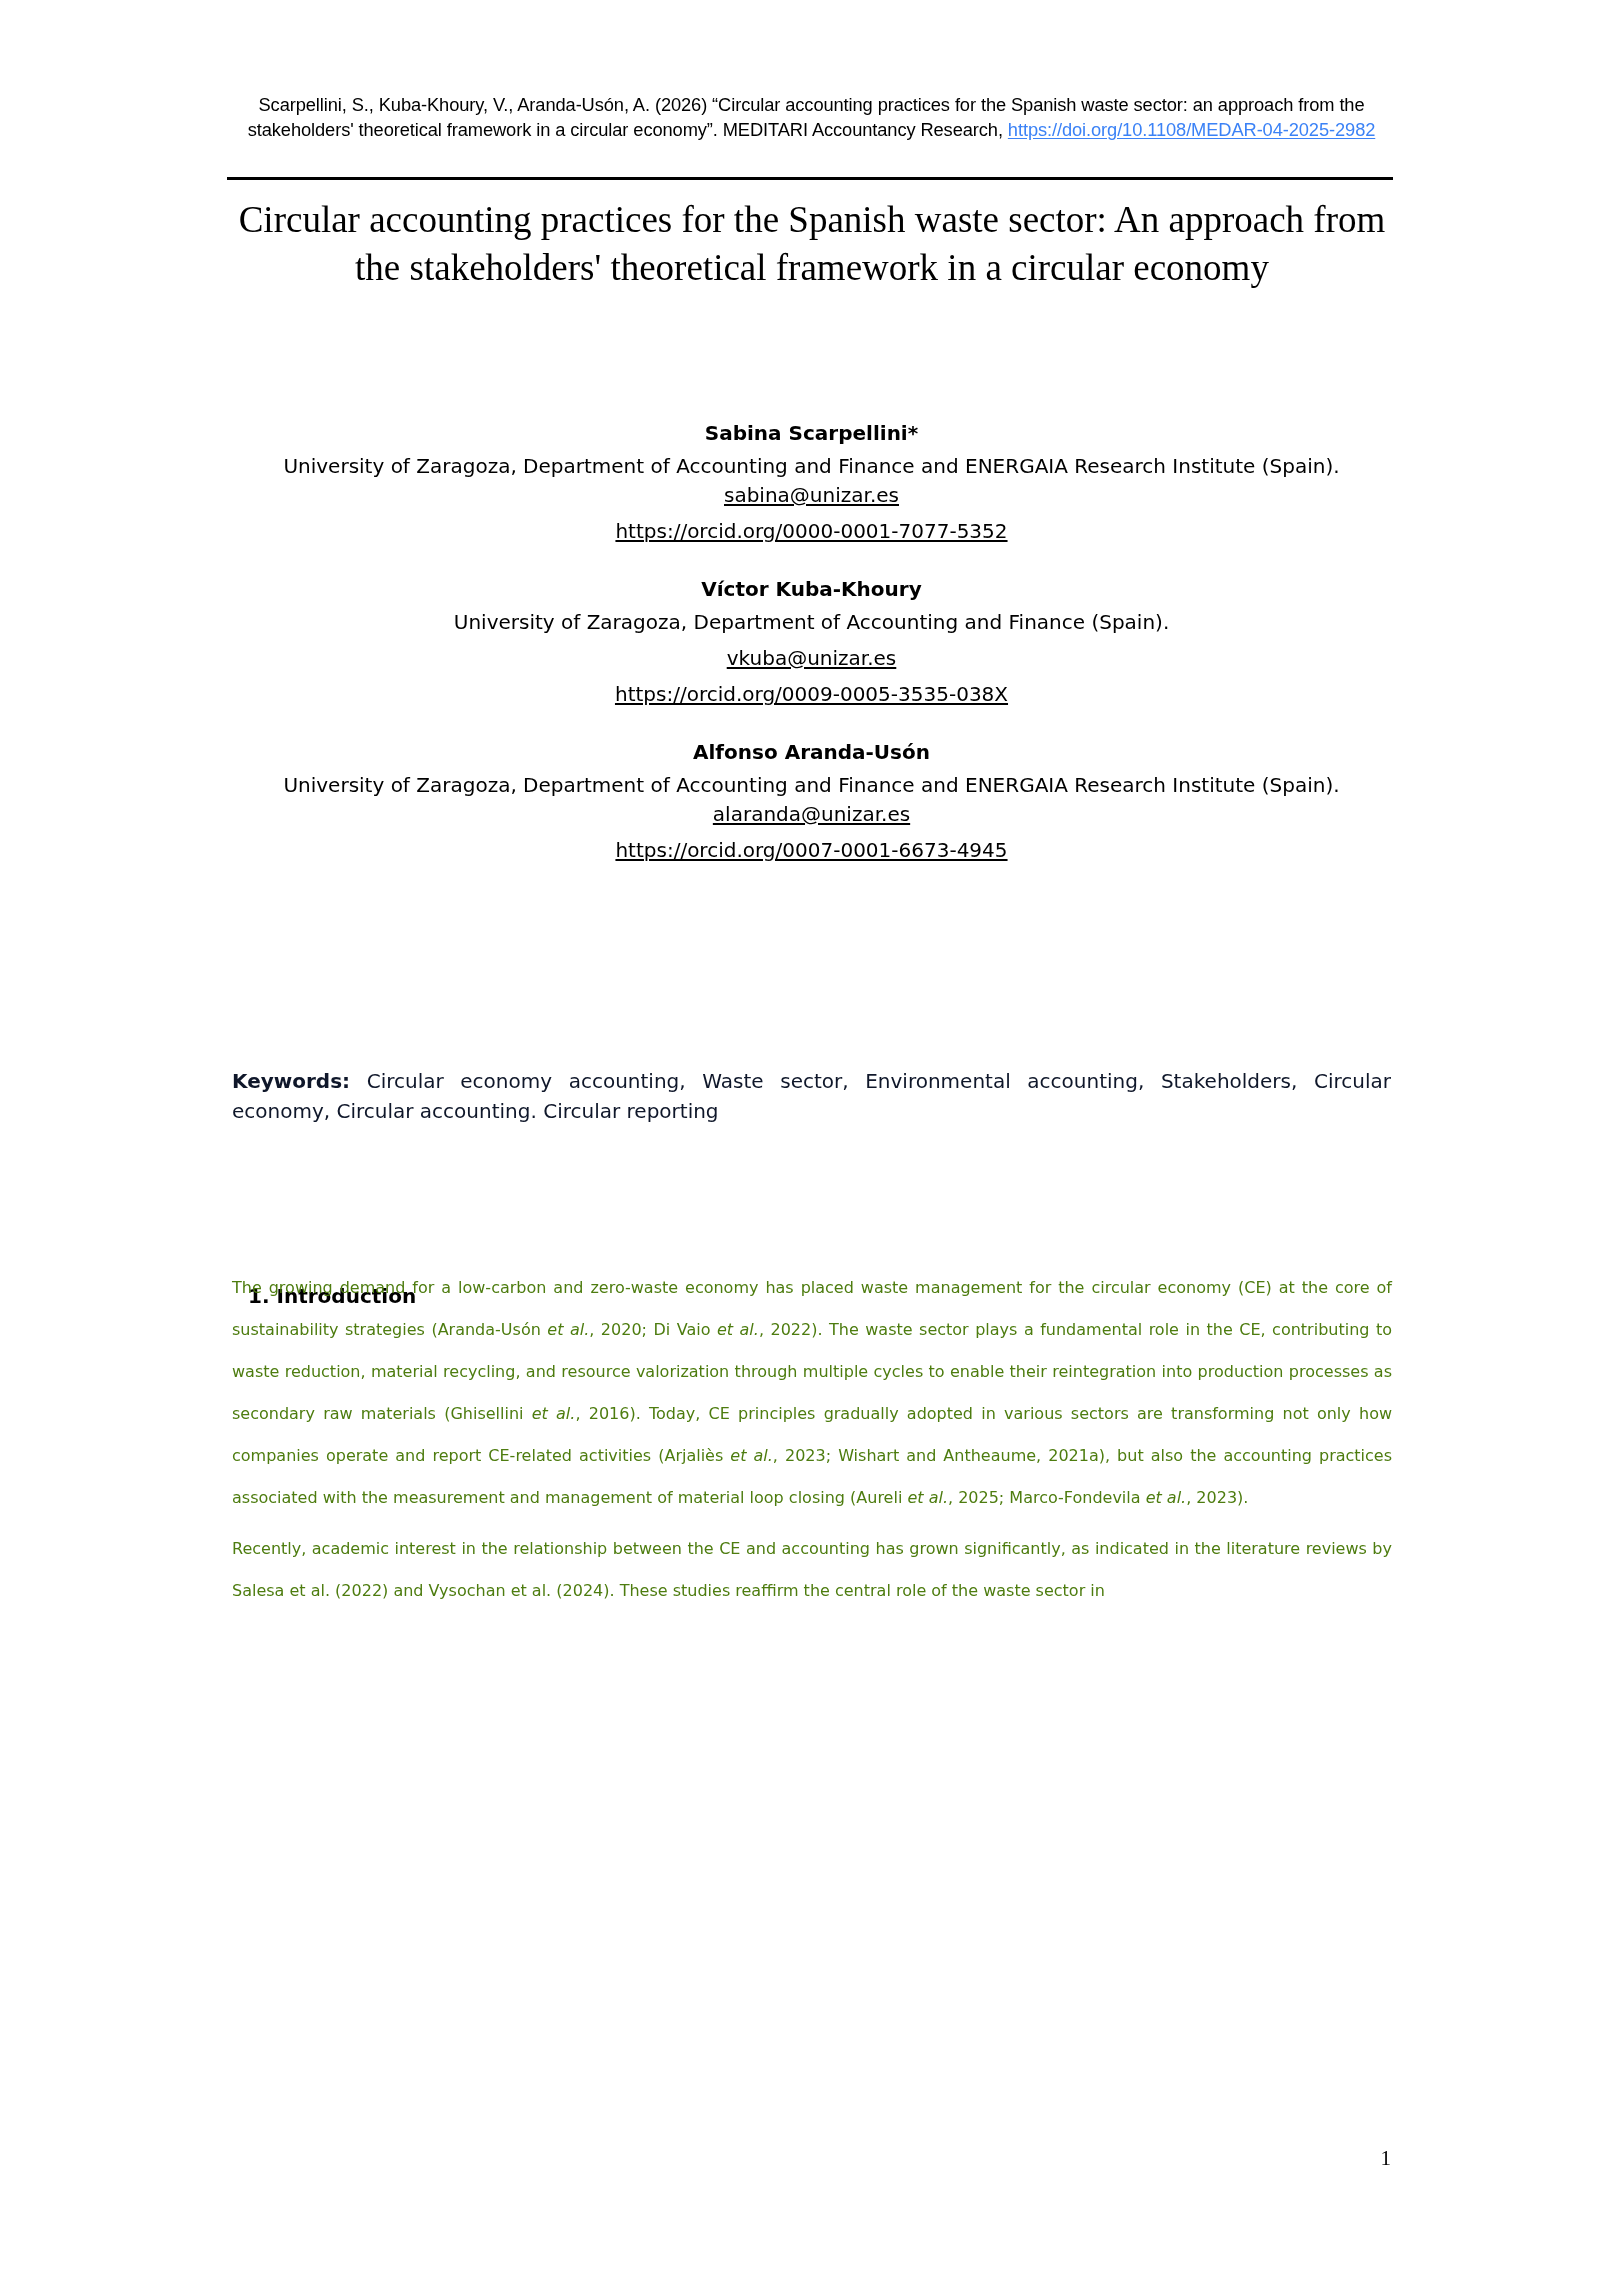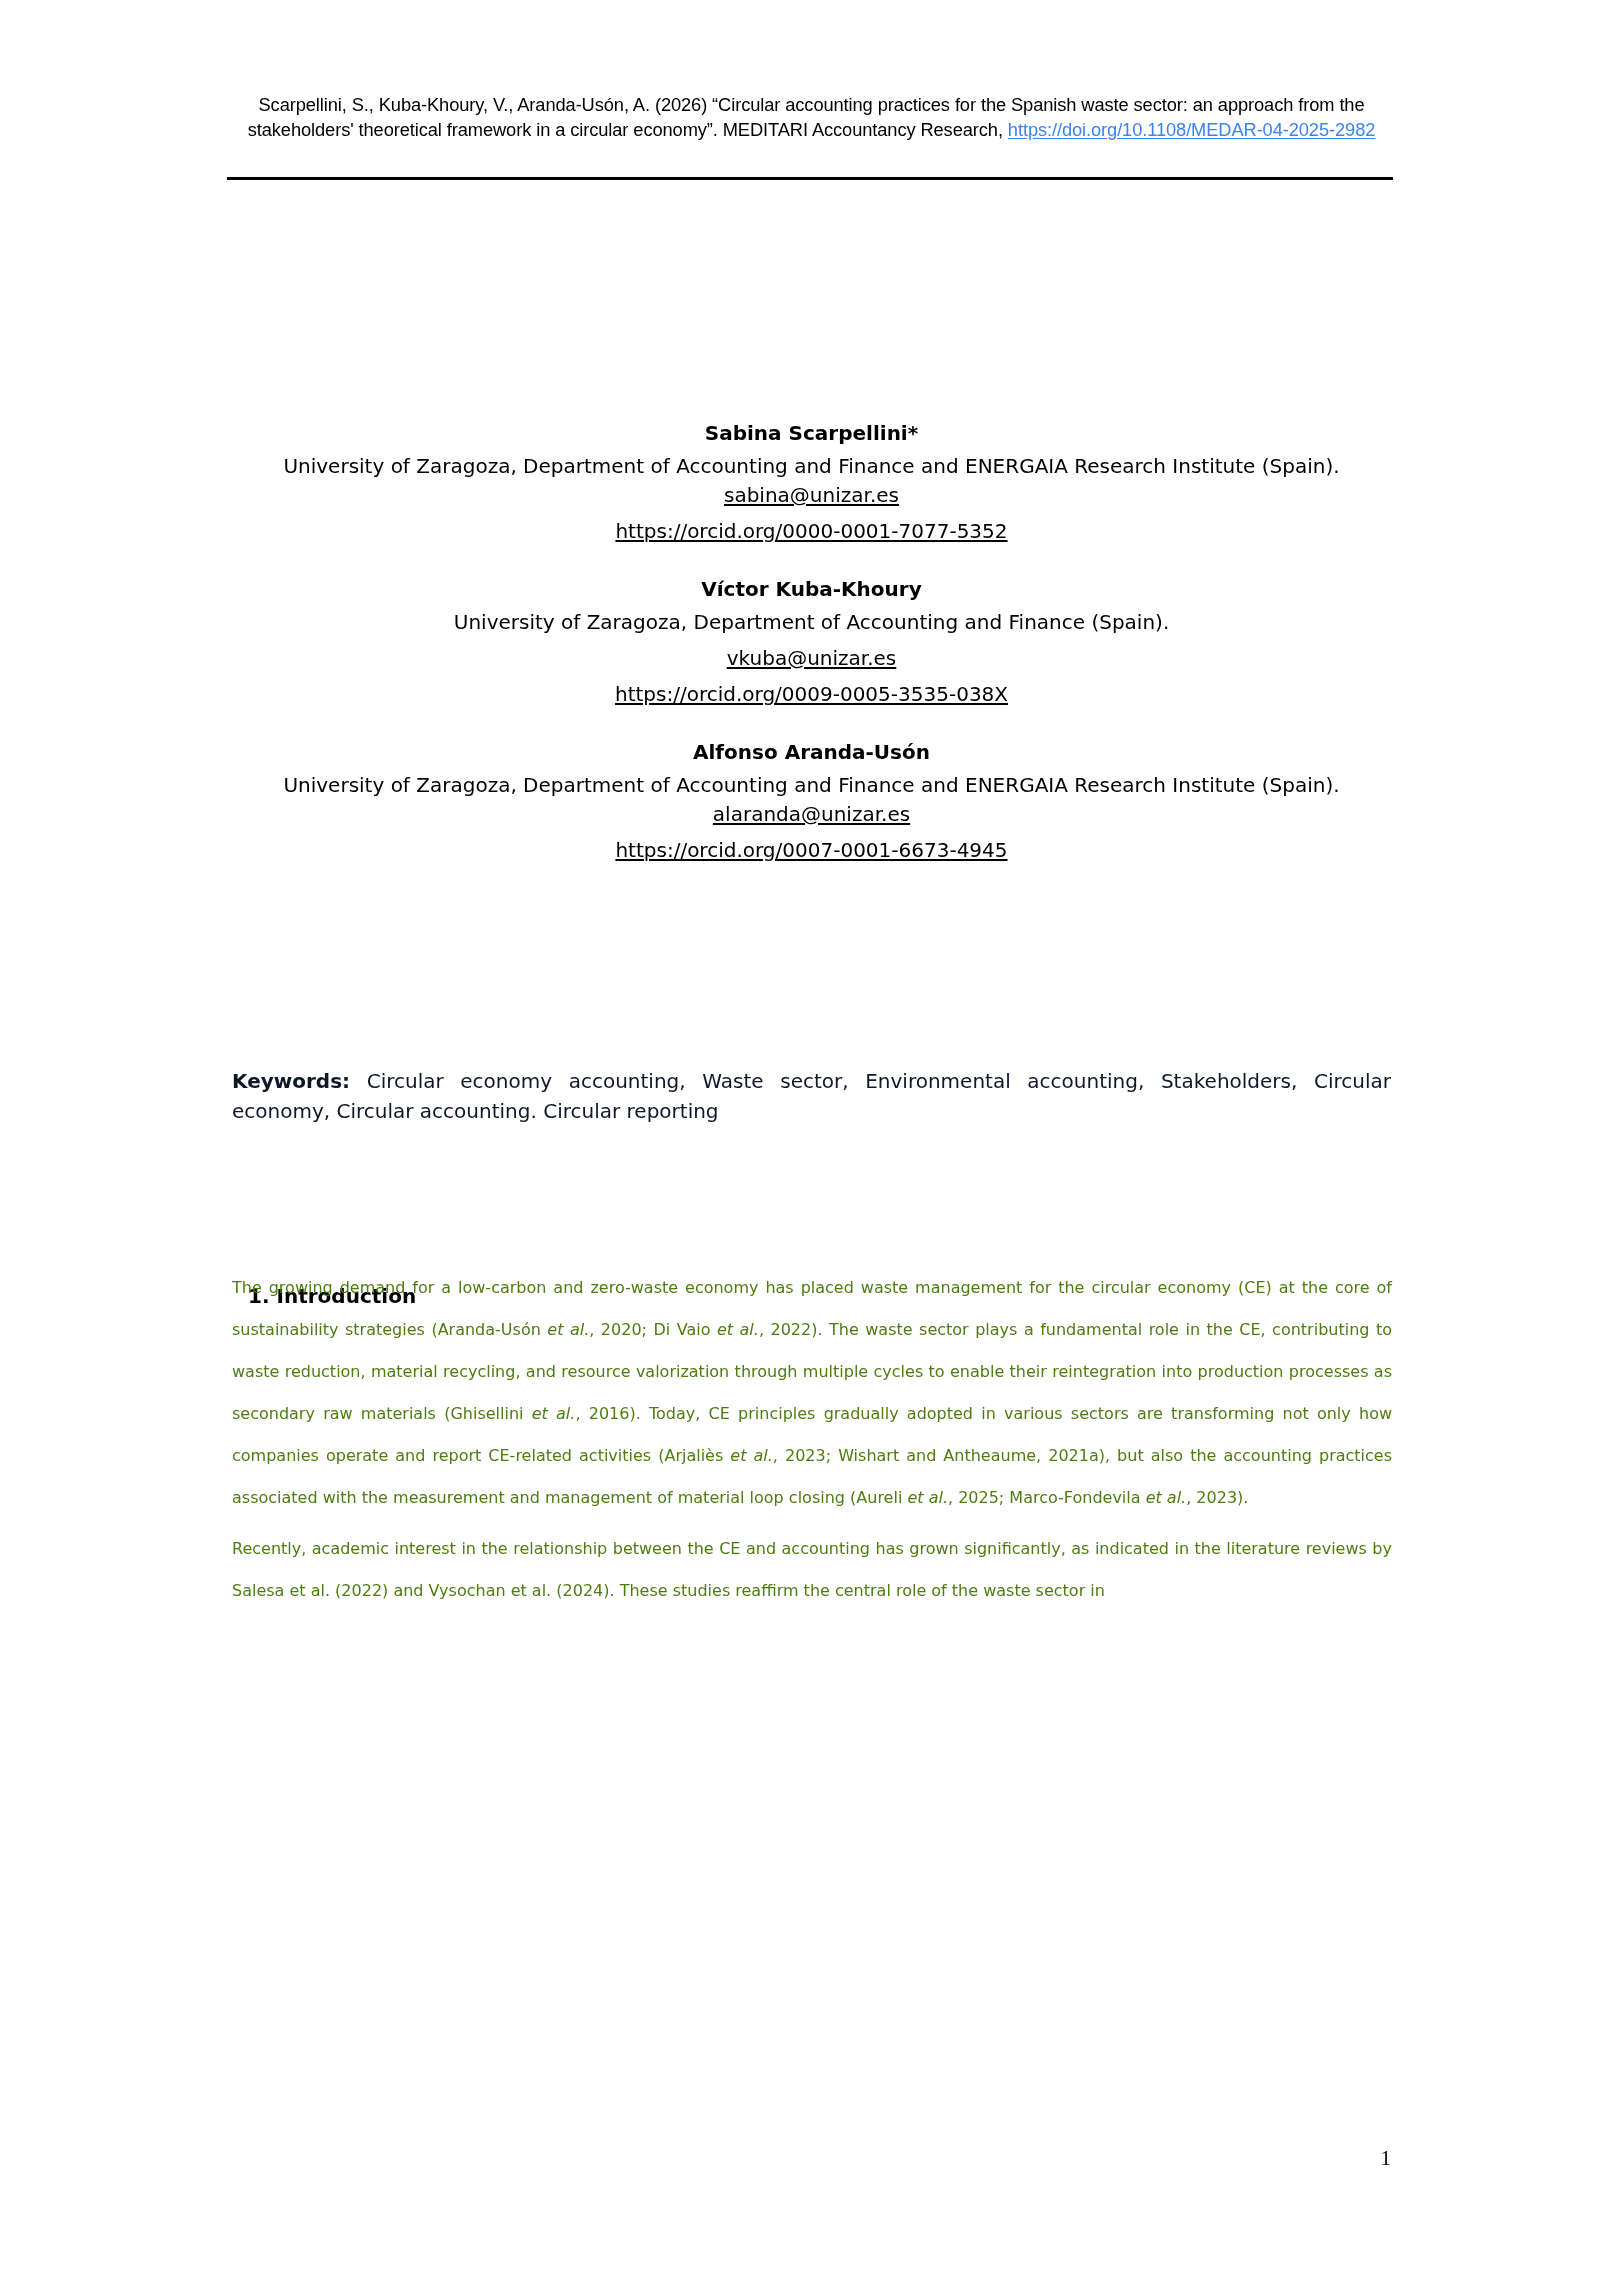--- a/index.html
+++ b/index.html
@@ -150,20 +150,21 @@
 
 <div class="page">
 
   <div class="header-block">
     <div class="header-cite">
       <span>Scarpellini, S., Kuba-Khoury, V., Aranda-Usón, A. (2026) “Circular accounting practices for the Spanish waste sector: an approach from the stakeholders' theoretical framework in a circular economy”. MEDITARI Accountancy Research, </span><span class="doi-link">https://doi.org/10.1108/MEDAR-04-2025-2982</span>
     </div>
   </div>
   <div class="header-rule"></div>
 
+  <h1 class="doc-title">Circular accounting practices for the Spanish waste sector: An approach from the stakeholders' theoretical framework in a circular economy</h1>
 
   <div class="authors">
 
     <div class="author-group">
       <span class="author-name">Sabina Scarpellini*</span>
       <span class="author-affil"><span>University of Zaragoza, Department of Accounting and Finance and ENERGAIA Research Institute (Spain). </span><span class="inline-link">sabina@unizar.es</span></span>
       <span class="orcid-line"><span class="inline-link">https://orcid.org/0000-0001-7077-5352</span></span>
     </div>
 
     <div class="author-group">

